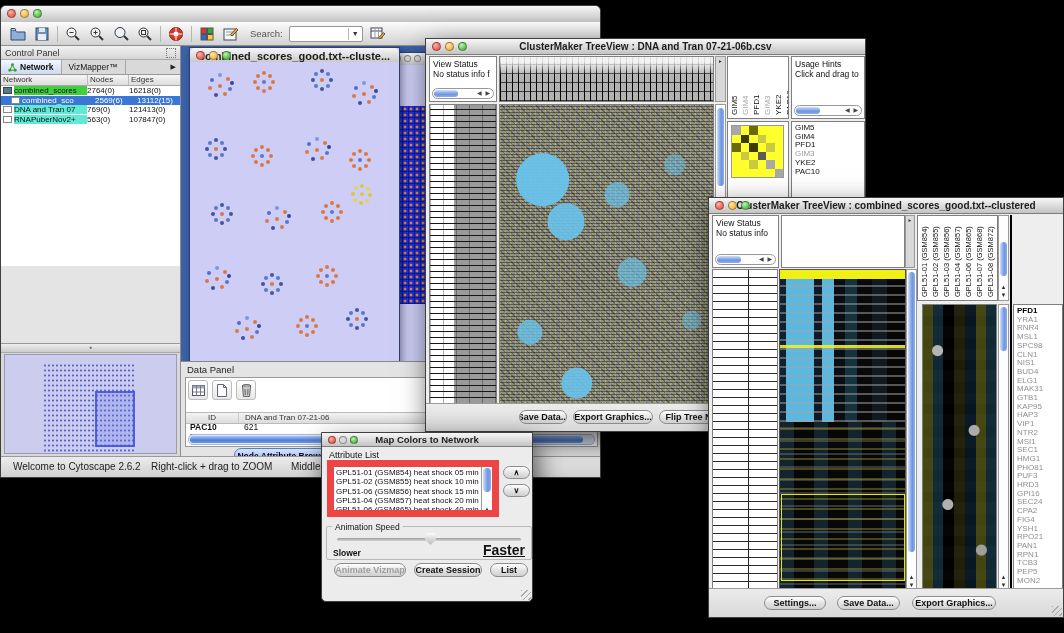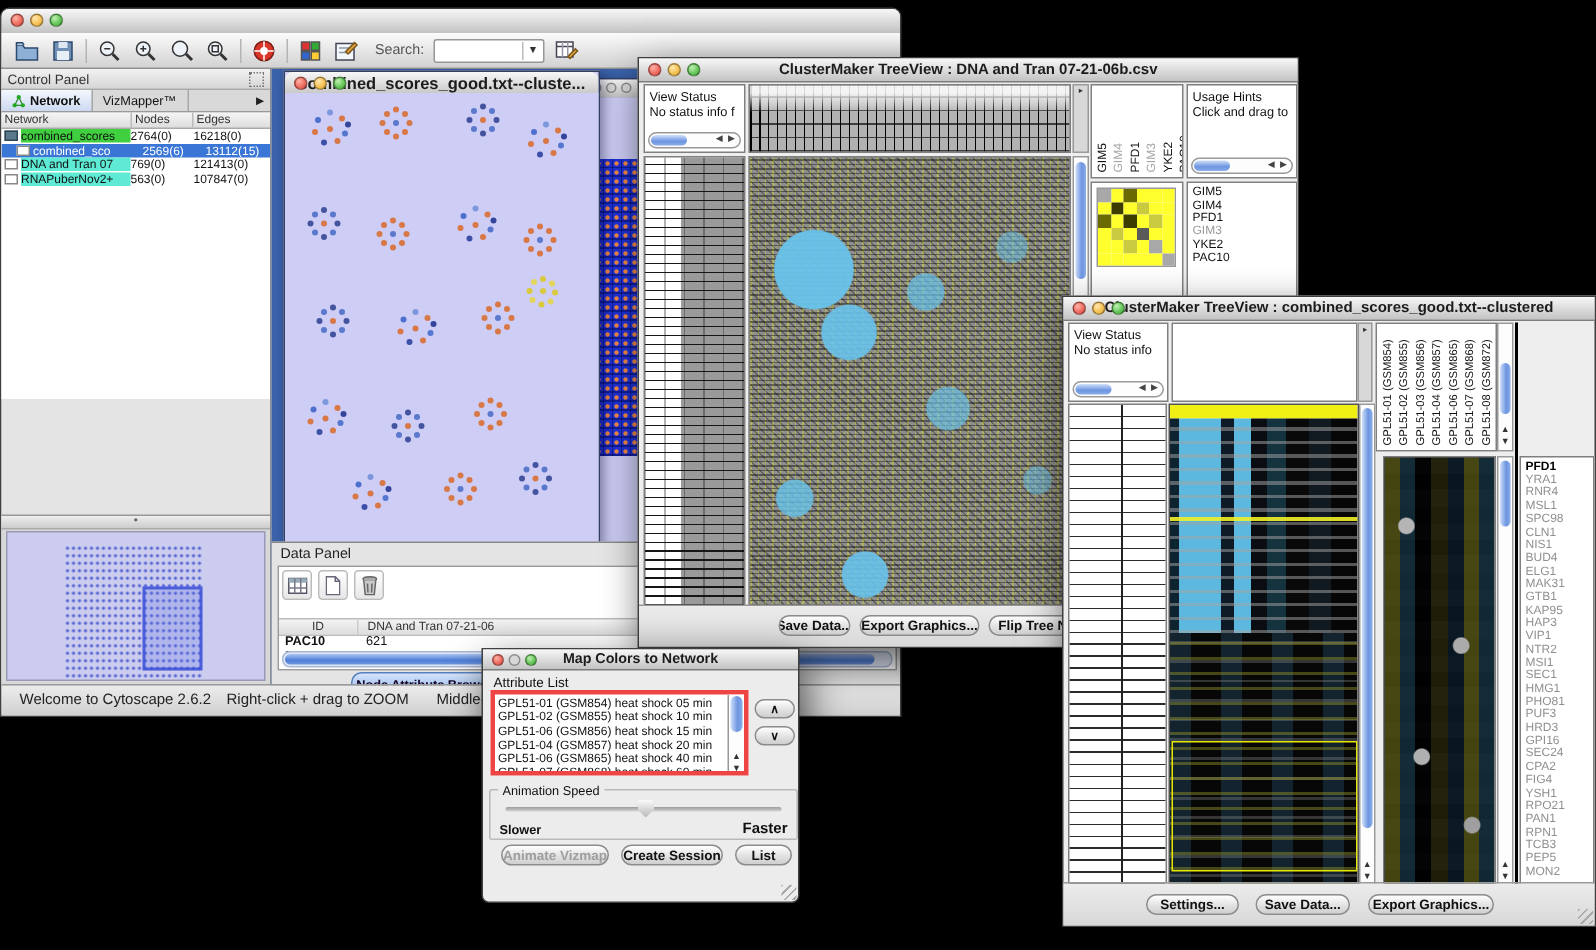--- a/index.html
+++ b/index.html
@@ -190,21 +190,21 @@
           border-top:1px solid #9a9a9a;}
   .strip{position:absolute;background:#d8d8d8;border:1px solid #999;box-sizing:border-box;
          font-size:5.5px;color:#333;text-align:center;line-height:8px;}
   .blkline{position:absolute;background:#000;}
   .selbox{position:absolute;border:1px solid #e8e800;}
   
   #mapdlg{background:#ececec;border-radius:0 0 5px 5px;}
   #mapdlg .tb{height:13px;}
   #mapdlg .tb .t{font-size:9.5px;font-weight:bold;}
   .dlg-lbl{position:absolute;font-size:9px;color:#111;}
-  .listbox{position:absolute;background:#fff;border:3px solid #ef4444;box-sizing:border-box;overflow:hidden;}
+  .listbox{position:absolute;background:#fff;border:7px solid #ef4444;box-sizing:border-box;overflow:hidden;}
   .listbox .items{position:absolute;left:2px;top:1px;right:12px;}
   .listbox .items div{font-size:8px;line-height:9.3px;white-space:nowrap;}
   .grp{position:absolute;border:1px solid #b9b9b9;border-radius:2px;}
   .grp .legend{position:absolute;top:-5px;left:5px;background:#ececec;padding:0 3px;font-size:8.5px;color:#111;}
   .slider-track{position:absolute;height:3px;border-radius:2px;background:linear-gradient(#9a9a9a,#d6d6d6);}
   .slider-thumb{position:absolute;width:11px;height:12px;
                 background:linear-gradient(#fbfbfb,#b9b9b9);
                 clip-path:polygon(8% 0,92% 0,100% 30%,100% 55%,50% 100%,0 55%,0 30%);
                 filter:drop-shadow(0 1px 1px rgba(0,0,0,.4));}
   svg{display:block;}
@@ -717,21 +717,21 @@
   </div>
   <div class="aqua" style="left:181px;top:51px;width:27px;height:13px;font-size:8px;">
     <span>∨</span>
   </div>
 
   <div class="grp" style="left:4px;top:93px;width:204px;height:32px;">
     <span class="legend">Animation Speed</span>
     <div class="slider-track" style="left:10px;top:11px;width:184px;"></div>
     <div class="slider-thumb" style="left:98px;top:6px;"></div>
     <span style="position:absolute;left:6px;bottom:1px;font-size:8.5px;font-weight:bold;">Slower</span>
-    <span style="position:absolute;right:6px;bottom:1px;font-size:10px;font-weight:bold;">Faster</span>
+    <span style="position:absolute;right:6px;bottom:1px;font-size:14px;font-weight:bold;text-decoration:underline;">Faster</span>
   </div>
 
   <div class="aqua dis" style="left:12px;top:130px;width:72px;">
     <span>Animate Vizmap</span>
   </div>
   <div class="aqua" style="left:92px;top:130px;width:68px;">
     <span>Create Session</span>
   </div>
   <div class="aqua" style="left:168px;top:130px;width:38px;">
     <span>List</span>

